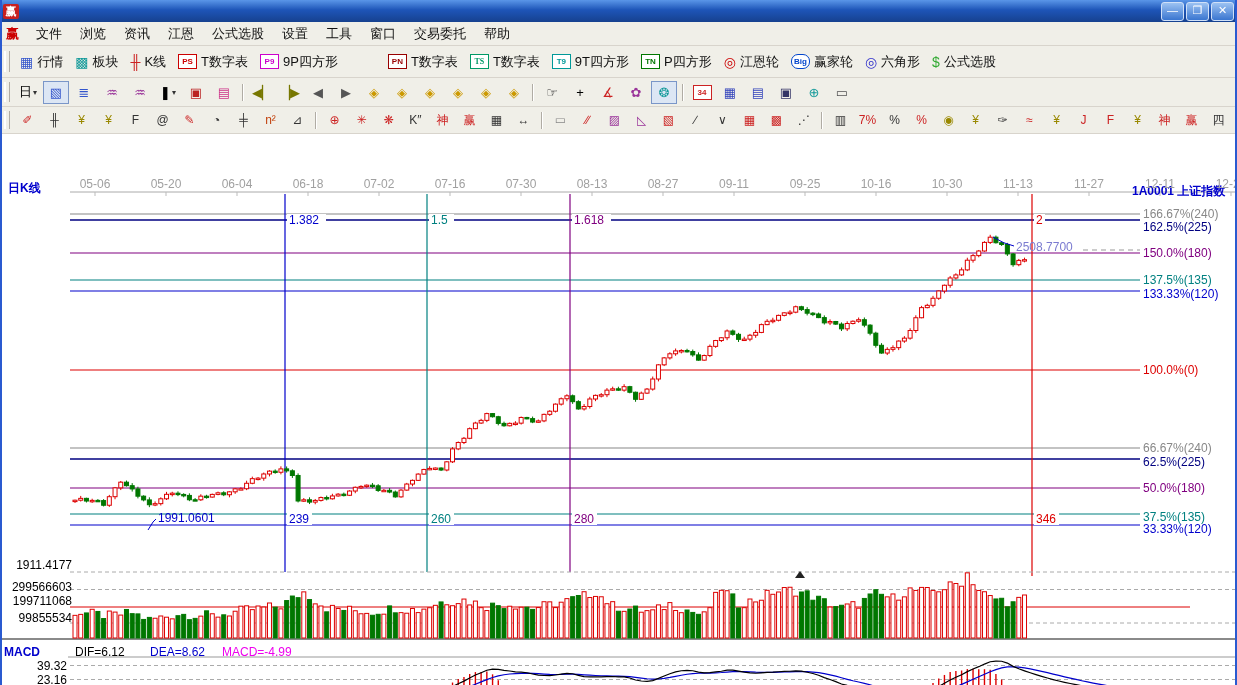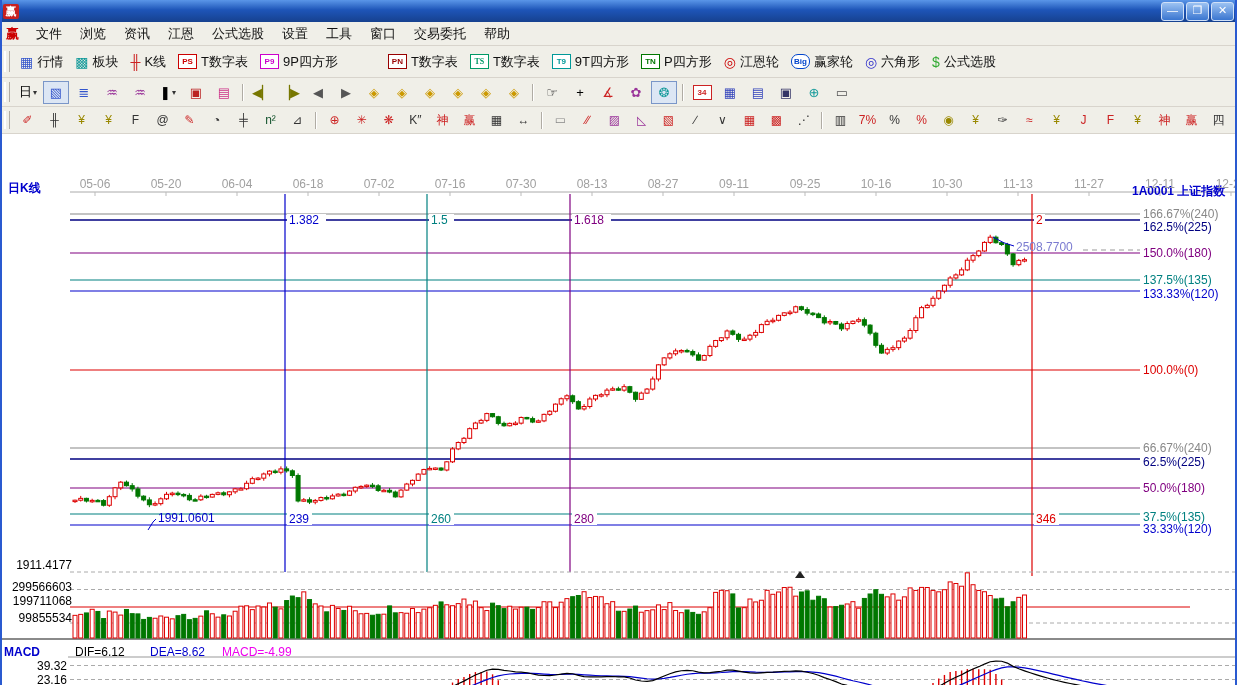--- a/index.html
+++ b/index.html
@@ -243,21 +243,21 @@
     <span class="icon-btn draw-btn">
       <span style="color: rgb(204, 34, 34);">✎</span>
     </span>
     <span class="icon-btn draw-btn">
       <span style="color: rgb(51, 51, 51);">◔</span>
     </span>
     <span class="icon-btn draw-btn">
       <span style="color: rgb(51, 51, 51);">╪</span>
     </span>
     <span class="icon-btn draw-btn">
-      <span style="color: #14532d;">n²</span>
+      <span style="color: #c2410c;">n²</span>
     </span>
     <span class="icon-btn draw-btn">
       <span style="color: rgb(51, 51, 51);">⊿</span>
     </span>
     <span class="sep"></span>
     <span class="icon-btn draw-btn">
       <span style="color: rgb(204, 34, 34);">⊕</span>
     </span>
     <span class="icon-btn draw-btn">
       <span style="color: rgb(204, 34, 34);">✳</span>

